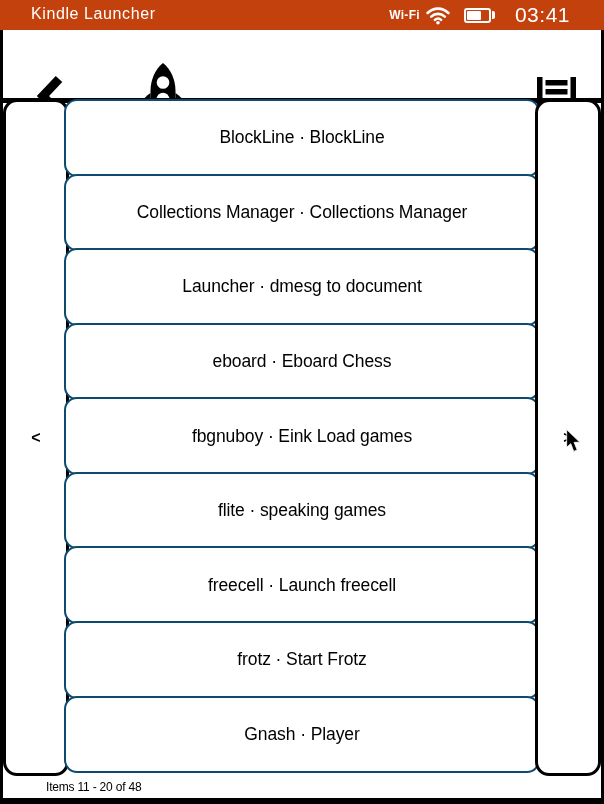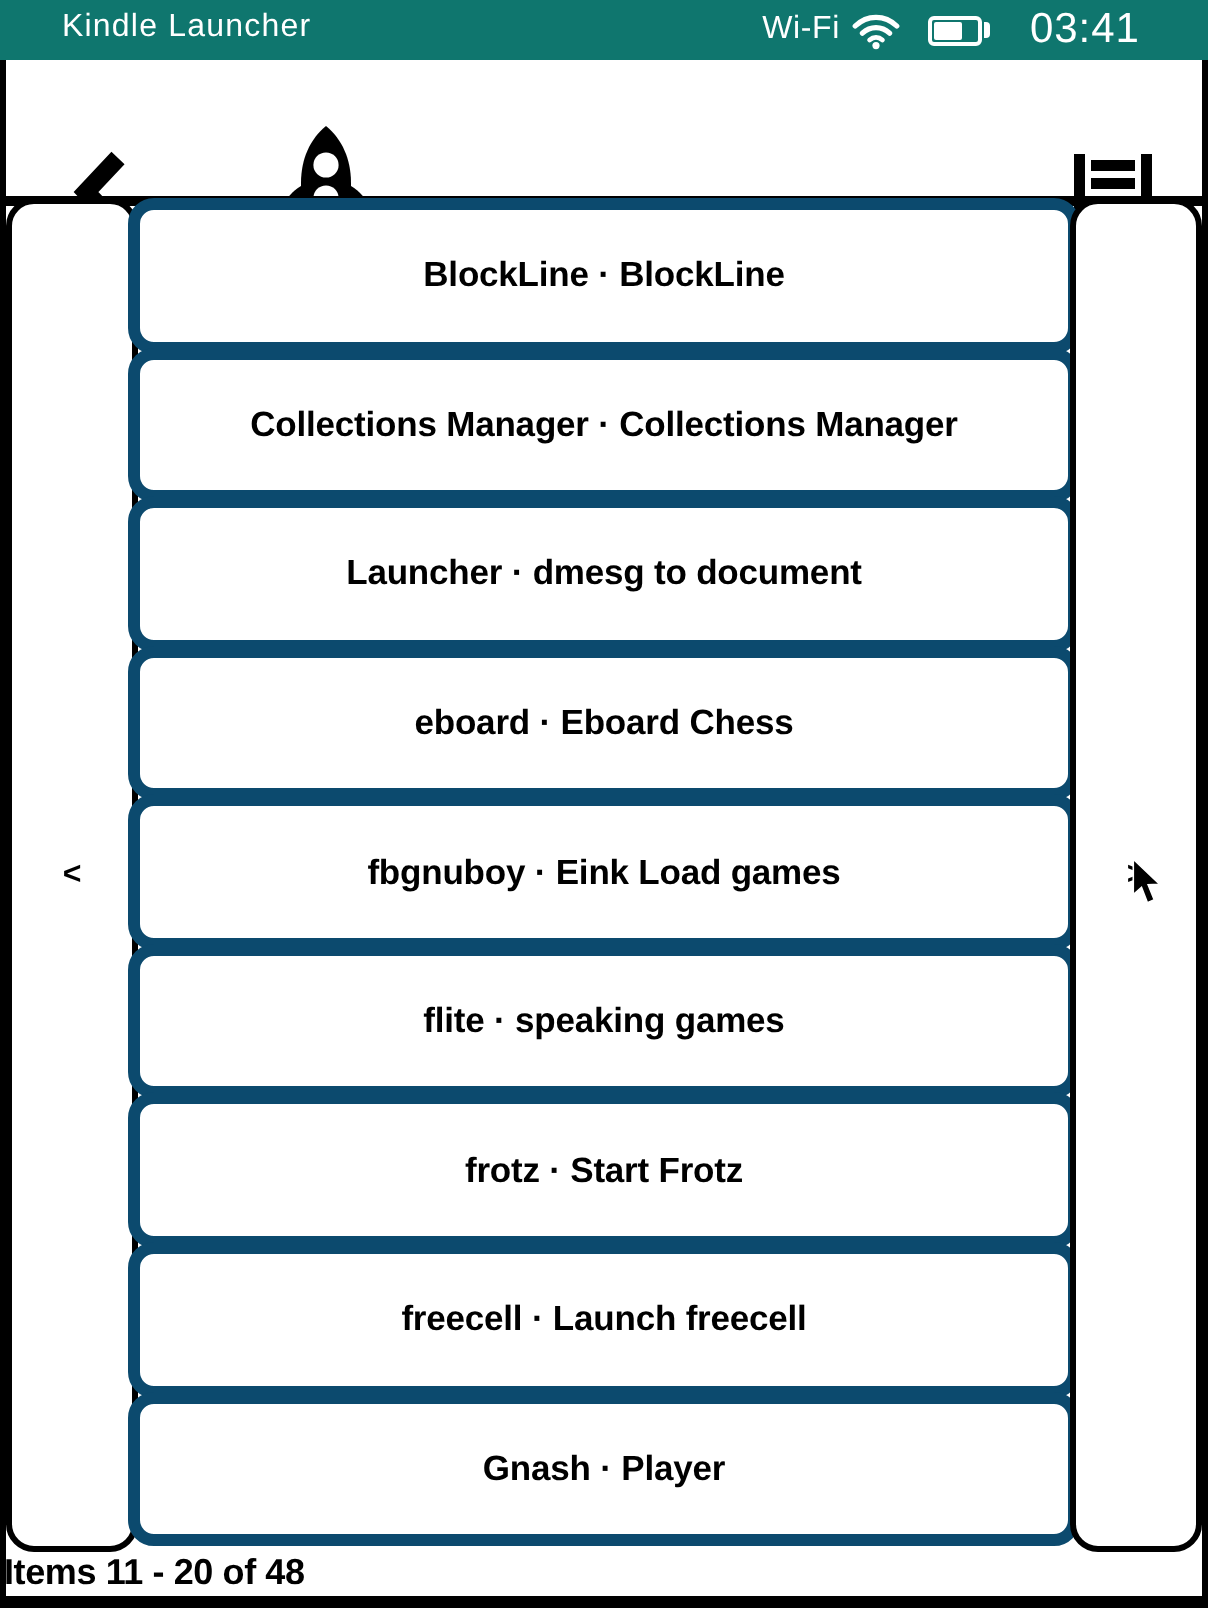--- a/index.html
+++ b/index.html
@@ -7,27 +7,27 @@
   body { font-family:"Liberation Sans", sans-serif; }
 
   .screen {
     position:relative; width:604px; height:804px;
     background:#fff; overflow:hidden; color:#000;
   }
 
   
   .statusbar {
     position:absolute; left:0; top:0; width:604px; height:30px;
-    background:#0f766e; color:#fff;
+    background:#c2410c; color:#fff;
     display:flex; align-items:center; justify-content:space-between;
     padding:0 34px 0 31px;
   }
   .sb-title { font-size:16px; letter-spacing:0.6px; padding-bottom:2px; }
   .sb-right { display:flex; align-items:center; }
-  .wifi-label { font-size:16px; font-weight:normal; letter-spacing:0.3px; margin-right:6px; }
+  .wifi-label { font-size:12px; font-weight:bold; letter-spacing:0.3px; margin-right:6px; }
   .wifi-svg { width:24px; height:19px; display:block; margin-right:14px; }
   .battery { display:flex; align-items:center; margin-right:20px; }
   .battery-body {
     width:27px; height:15px; border:2px solid #fff; border-radius:3px;
     padding:1px; display:flex; align-items:stretch;
   }
   .battery-fill { background:#fff; border-radius:1px; width:65%; }
   .battery-nub { width:3px; height:8px; background:#fff; border-radius:0 2px 2px 0; margin-left:1px; }
   .sb-time { font-size:21px; letter-spacing:0.5px; }
 
@@ -56,31 +56,31 @@
   .side-panel.left { left:3px; }
   .side-panel.right { left:535px; }
   .page-arrow { font-size:16px; font-weight:bold; line-height:1; }
 
   .item-list {
     position:absolute; left:64px; top:99px; width:476px; height:674px;
     display:flex; flex-direction:column;
   }
   .list-item {
     flex:1; margin-top:-3px;
-    background:#fff; border:6px solid #0c4a6e; border-radius:13px;
+    background:#fff; border:2px solid #0c4a6e; border-radius:13px;
     display:flex; align-items:center; justify-content:center;
-    font-size:17.5px; font-weight:bold; letter-spacing:-0.1px;
+    font-size:17.5px; font-weight:normal; letter-spacing:-0.1px;
     cursor:pointer;
   }
   .list-item:first-child { margin-top:0; }
 
   
   .footer { position:absolute; left:2px; top:775px; width:600px; height:23px;
     display:flex; align-items:center; }
-  .footer-text { font-size:18px; font-weight:bold; letter-spacing:-0.2px; }
+  .footer-text { font-size:12px; font-weight:normal; letter-spacing:-0.2px;margin-left:44px; }
 
   
   .cursor { position:absolute; left:565px; top:429px; width:17px; height:24px; pointer-events:none; }
 </style>
 </head>
 <body>
 
 <div class="screen">
 
   <div class="statusbar">
@@ -152,24 +152,24 @@
     <div class="list-item">
       <span>eboard · Eboard Chess</span>
     </div>
     <div class="list-item">
       <span>fbgnuboy · Eink Load games</span>
     </div>
     <div class="list-item">
       <span>flite · speaking games</span>
     </div>
     <div class="list-item">
-      <span>frotz · Start Frotz</span>
+      <span>freecell · Launch freecell</span>
     </div>
     <div class="list-item">
-      <span>freecell · Launch freecell</span>
+      <span>frotz · Start Frotz</span>
     </div>
     <div class="list-item">
       <span>Gnash · Player</span>
     </div>
   </div>
 
   <div class="side-panel right">
     <span class="page-arrow">&gt;</span>
   </div>
 

